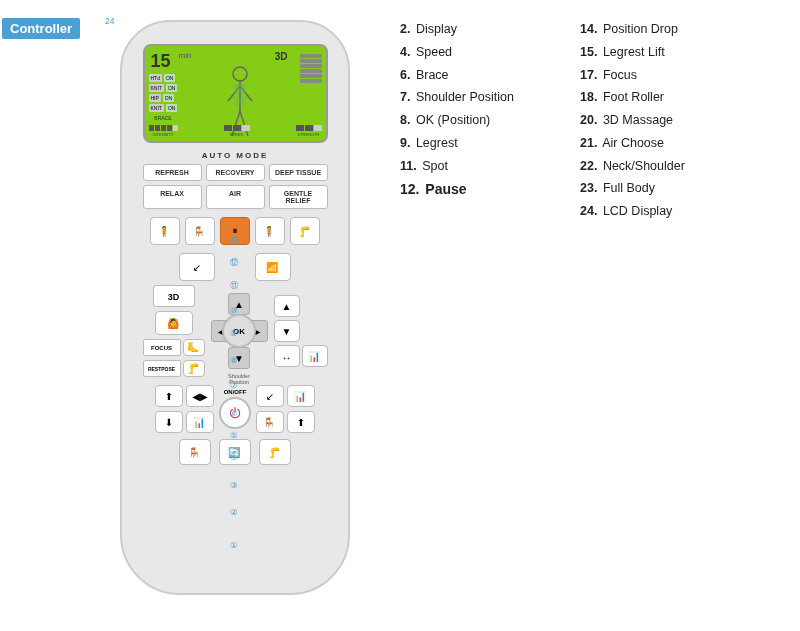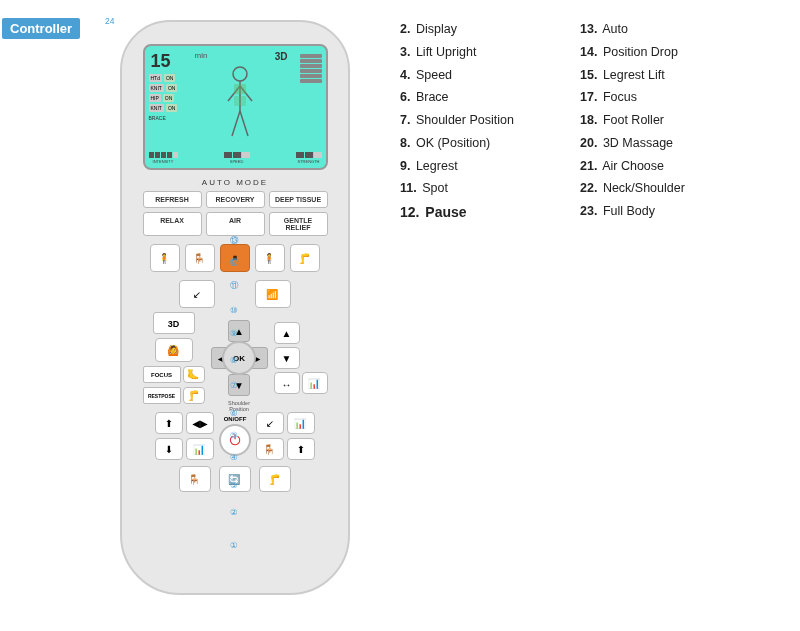--- a/index.html
+++ b/index.html
@@ -45,27 +45,28 @@
       border-radius: 50px 50px 60px 60px;
       border: 2px solid #ccc;
       display: flex;
       flex-direction: column;
       align-items: center;
     }
 
     
     .lcd-screen {
       width: 185px;
-      height: 126px;
-      background: #5eead4;
+      height: 99px;
+      background: #84cc16;
       border-radius: 8px;
       border: 2px solid #999;
       margin-top: 22px;
       position: relative;
       overflow: hidden;
+      text-align: center;
     }
 
     .lcd-row {
       display: flex;
       align-items: center;
       gap: 1px;
     }
 
     .lcd-row span {
       background: #b8baa8;
@@ -94,21 +95,21 @@
 
     
     .auto-mode-section {
       margin-top: 8px;
       width: 185px;
     }
 
     .auto-mode-title {
       text-align: center;
       font-size: 8px;
-      font-weight: normal;
+      font-weight: bold;
       letter-spacing: 2px;
       color: #333;
       margin-bottom: 4px;
     }
 
     .auto-mode-grid {
       display: grid;
       grid-template-columns: 1fr 1fr 1fr;
       gap: 4px;
     }
@@ -260,21 +261,21 @@
 </head>
 <body>
 
 <div class="controller-label">Controller</div>
 
 <div class="remote-wrap">
   <div class="remote-body">
 
     <div class="lcd-screen">
       <div class="lcd-time">15</div>
-      <div style="position:absolute;top:5px;left:50px;font-size:8px;color:#555;">min</div>
+      <div style="position:absolute;top:5px;left:34px;font-size:8px;color:#555;">min</div>
       <div class="lcd-3d">3D</div>
 
       <div style="position:absolute;top:28px;left:4px;display:flex;flex-direction:column;gap:2px;">
         <div class="lcd-row">
           <span style="font-size:5px;background:#ccc;padding:1px 2px;">HTd</span>
           <span style="font-size:5px;background:#bdb;padding:1px 2px;margin-left:1px;">ON</span>
         </div>
         <div class="lcd-row">
           <span style="font-size:5px;background:#ccc;padding:1px 2px;">KNIT</span>
           <span style="font-size:5px;background:#bdb;padding:1px 2px;margin-left:1px;">ON</span>
@@ -465,37 +466,36 @@
   <div style="position:absolute;top:237px;left:130px;font-size:8.5px;color:#4a9fd4;">⑫</div>
   <div style="position:absolute;top:215px;left:130px;font-size:8.5px;color:#4a9fd4;">⑬</div>
   <div style="position:absolute;top:-4px;left:5px;font-size:8.5px;color:#4a9fd4;">24</div>
 </div>
 
 <div class="right-panel">
   <div style="display:flex;gap:20px;">
 
     <div style="display:flex;flex-direction:column;gap:4px;min-width:160px;">
       <div class="list-item"><span class="num">2.</span> <span>Display</span></div>
-      <div class="list-item"><span class="num">3.</span> <span>Lift Upright</span></div>
       <div class="list-item"><span class="num">4.</span> <span>Speed</span></div>
       <div class="list-item"><span class="num">6.</span> <span>Brace</span></div>
       <div class="list-item"><span class="num">7.</span> <span>Shoulder Position</span></div>
       <div class="list-item"><span class="num">8.</span> <span>OK (Position)</span></div>
       <div class="list-item"><span class="num">9.</span> <span>Legrest</span></div>
       <div style="display:flex;gap:25px;align-items:baseline;">
         <div class="list-item"><span class="num">11.</span> <span>Spot</span></div>
       </div>
       <div class="list-item bold-item" style="font-size:14px;"><span class="num">12.</span> <span>Pause</span></div>
     </div>
 
     <div style="display:flex;flex-direction:column;gap:4px;min-width:130px;">
-      <div class="list-item"><span class="num">13.</span> <span>Auto</span></div>
       <div class="list-item"><span class="num">14.</span> <span>Position Drop</span></div>
       <div class="list-item"><span class="num">15.</span> <span>Legrest Lift</span></div>
       <div class="list-item"><span class="num">17.</span> <span>Focus</span></div>
       <div class="list-item"><span class="num">18.</span> <span>Foot Roller</span></div>
       <div class="list-item"><span class="num">20.</span> <span>3D Massage</span></div>
       <div class="list-item"><span class="num">21.</span> <span>Air Choose</span></div>
       <div class="list-item"><span class="num">22.</span> <span>Neck/Shoulder</span></div>
       <div class="list-item"><span class="num">23.</span> <span>Full Body</span></div>
+      <div class="list-item"><span class="num">24.</span> <span>LCD Display</span></div>
     </div>
   </div>
 </div>
 
 </body></html>

